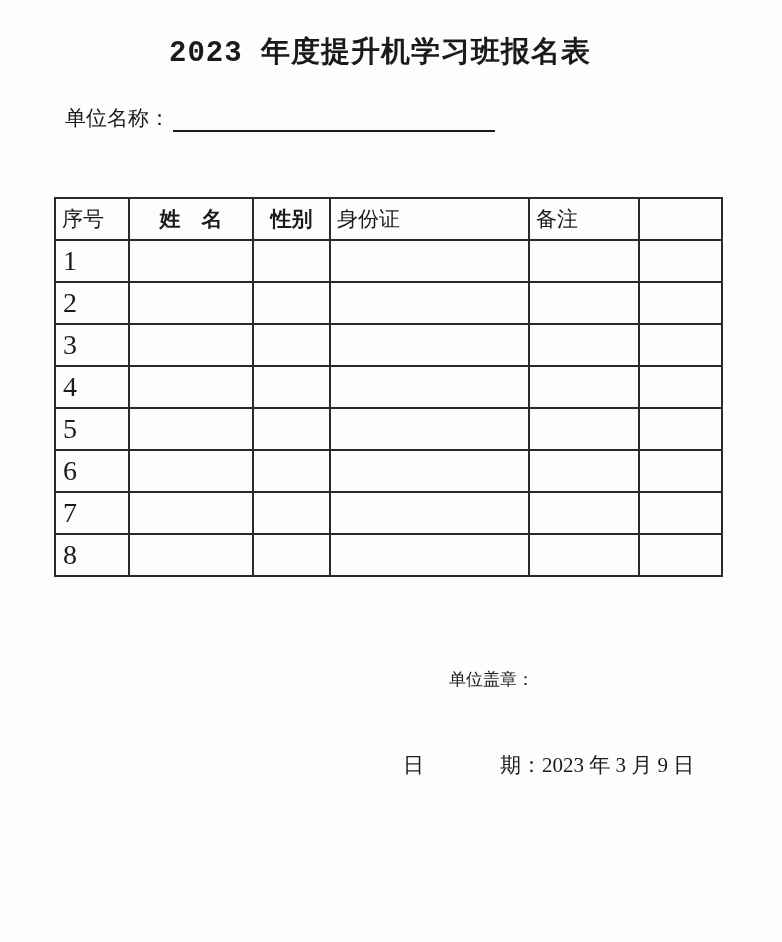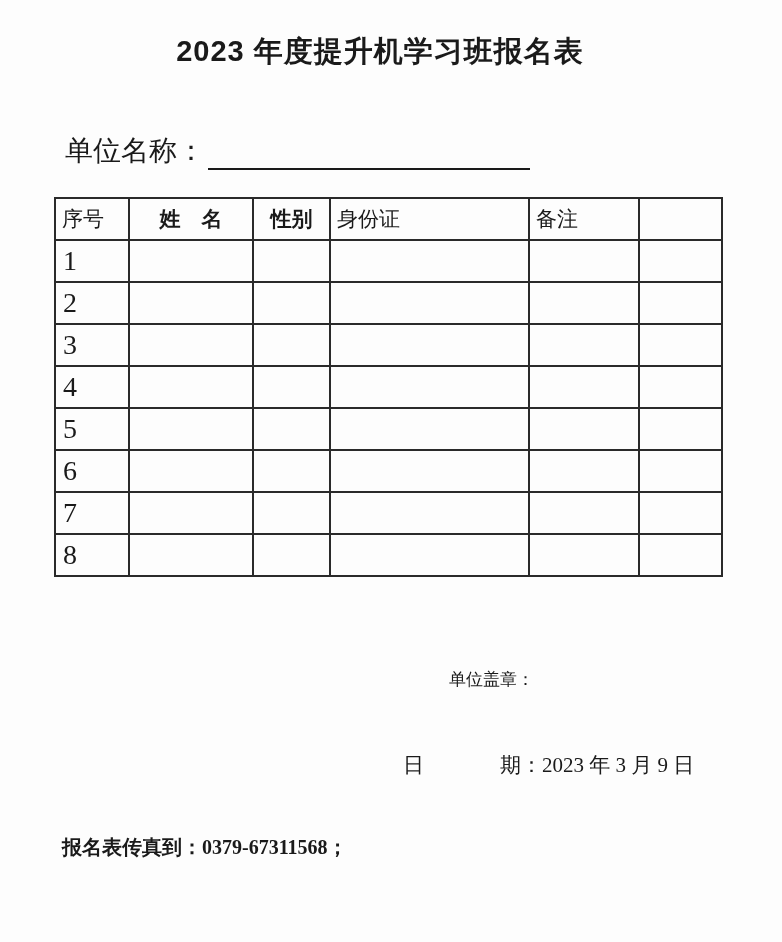--- a/index.html
+++ b/index.html
@@ -7,29 +7,29 @@
     position:relative;
     width:782px;height:942px;
     background:#fdfdfd;
     color:#1a1a1a;
     font-family:"Liberation Serif","DejaVu Serif",serif;
     overflow:hidden;
   }
   .doc-title{
     position:absolute;top:32px;left:0;width:760px;
     text-align:center;
-    font-family:Liberation Sans, sans-serif;
+    font-family:Liberation Mono, monospace;
     font-weight:600;
     font-size:29px;
     letter-spacing:1px;
     margin:0;
   }
   .unit-line{
-    position:absolute;top:132px;left:65px;
-    font-size:28px;white-space:nowrap;
+    position:absolute;top:104px;left:65px;
+    font-size:21px;white-space:nowrap;
   }
   .unit-underline{
     display:inline-block;
     width:322px;height:24px;
     border-bottom:2px solid #1a1a1a;
     margin-left:3px;
     vertical-align:bottom;
   }
   table.signup{
     position:absolute;top:197px;left:54px;
@@ -175,16 +175,15 @@
       </tbody>
   </table>
 
 
   <div class="stamp-line">单位盖章：</div>
 
   <div class="date-line">
     <span>日</span><span class="date-rest">期：2023 年 3 月 9 日</span>
   </div>
 
-  <div class="fax-line">报名表传真到：0379-67311568；</div>
 
 
 </div>
 
 </body></html>

